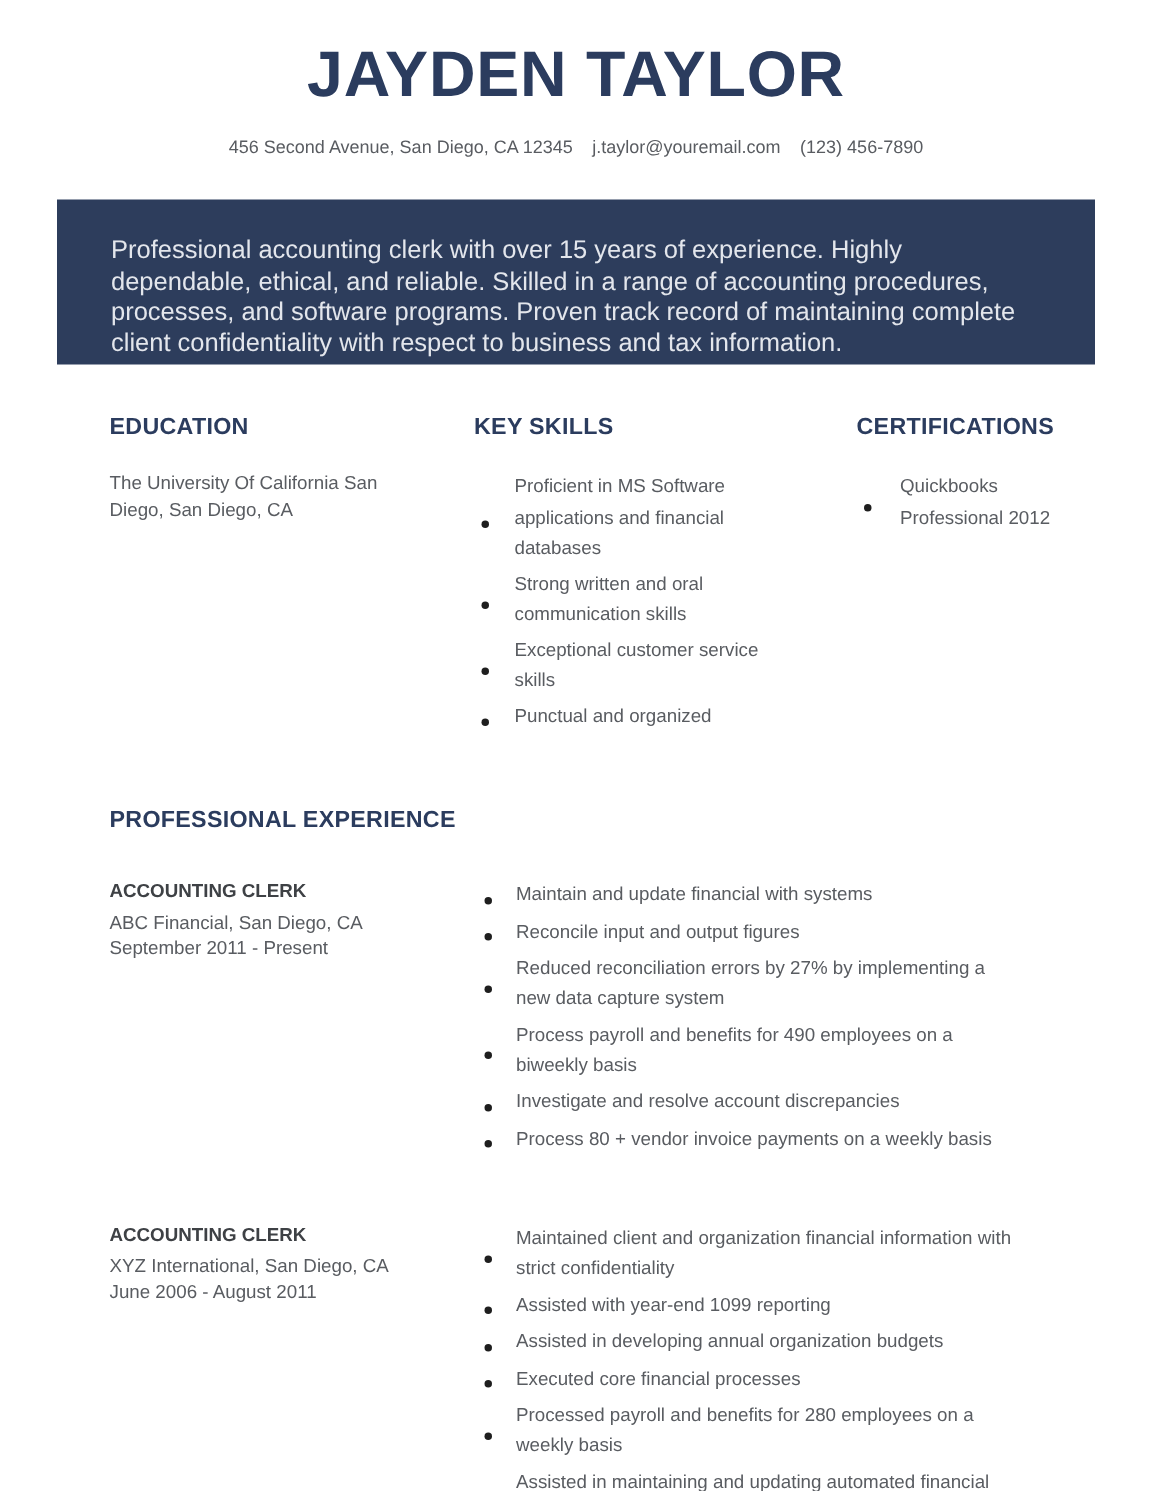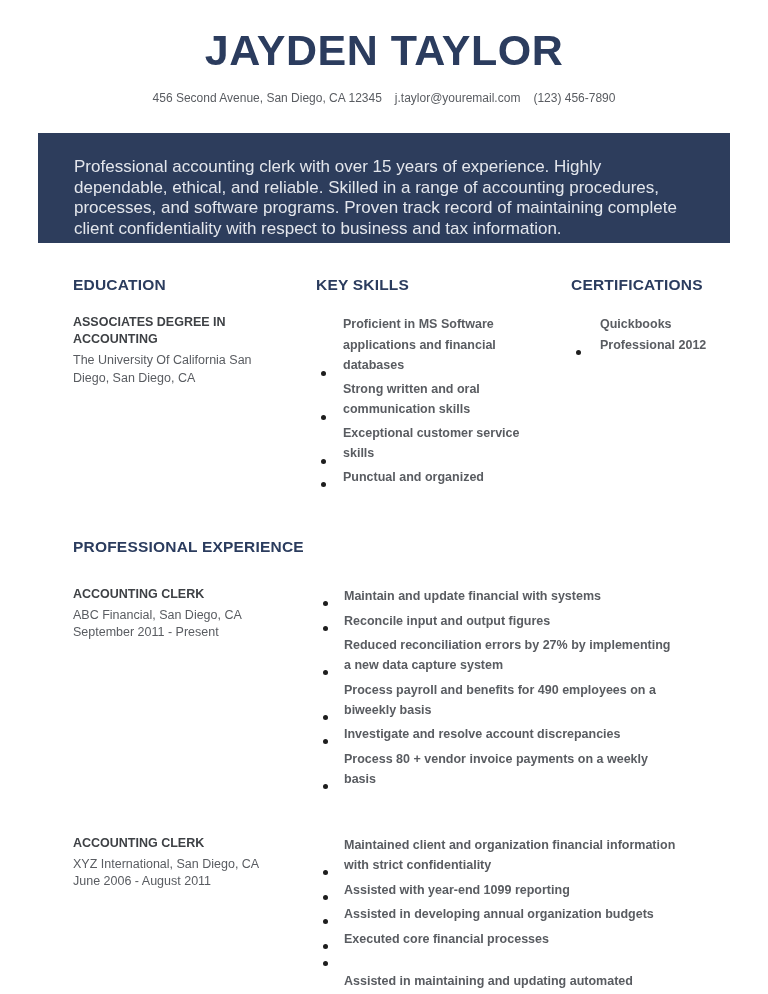--- a/index.html
+++ b/index.html
@@ -74,22 +74,21 @@
   .edu-line {
     font-size: 12.5px;
     line-height: 17.5px;
     max-width: 185px;
   }
 
   
   ul.blist { list-style: none; }
   ul.blist li {
     display: flex;
-    align-items: flex-end;
-    font-weight: bold;
+    align-items: center;
   }
   .dot {
     flex: 0 0 auto;
     width: 5px; height: 5px;
     border-radius: 50%;
     background: #1e1e1e;
     margin-top: 8px;
   }
   .skills-list { padding-left: 5px; }
   .skills-list li { margin-bottom: 3px; }
@@ -138,21 +137,20 @@
   </header>
 
   <section class="banner">
     <p>Professional accounting clerk with over 15 years of experience. Highly dependable, ethical, and reliable. Skilled in a range of accounting procedures, processes, and software programs. Proven track record of maintaining complete client confidentiality with respect to business and tax information.</p>
   </section>
 
   <section class="top-cols">
 
     <div class="col">
       <h2 class="sec-heading">EDUCATION</h2>
-      <div class="degree">ASSOCIATES DEGREE IN ACCOUNTING</div>
       <div class="edu-line">The University Of California San Diego, San Diego, CA</div>
     </div>
 
     <div class="col">
       <h2 class="sec-heading">KEY SKILLS</h2>
       <ul class="blist skills-list">
         <li>
             <span class="dot"></span>
             <span class="btext">Proficient in MS Software applications and financial databases</span>
           </li>
@@ -238,20 +236,21 @@
         <li>
             <span class="dot"></span>
             <span class="btext">Assisted in developing annual organization budgets</span>
           </li>
         <li>
             <span class="dot"></span>
             <span class="btext">Executed core financial processes</span>
           </li>
         <li>
             <span class="dot"></span>
+            <span class="btext">Processed payroll and benefits for 280 employees on a weekly basis</span>
           </li>
         <li>
             <span class="dot"></span>
             <span class="btext">Assisted in maintaining and updating automated financial data systems</span>
           </li>
         <li>
             <span class="dot"></span>
             <span class="btext">Posted billings statements to over 50 accounts</span>
           </li>
       </ul>

